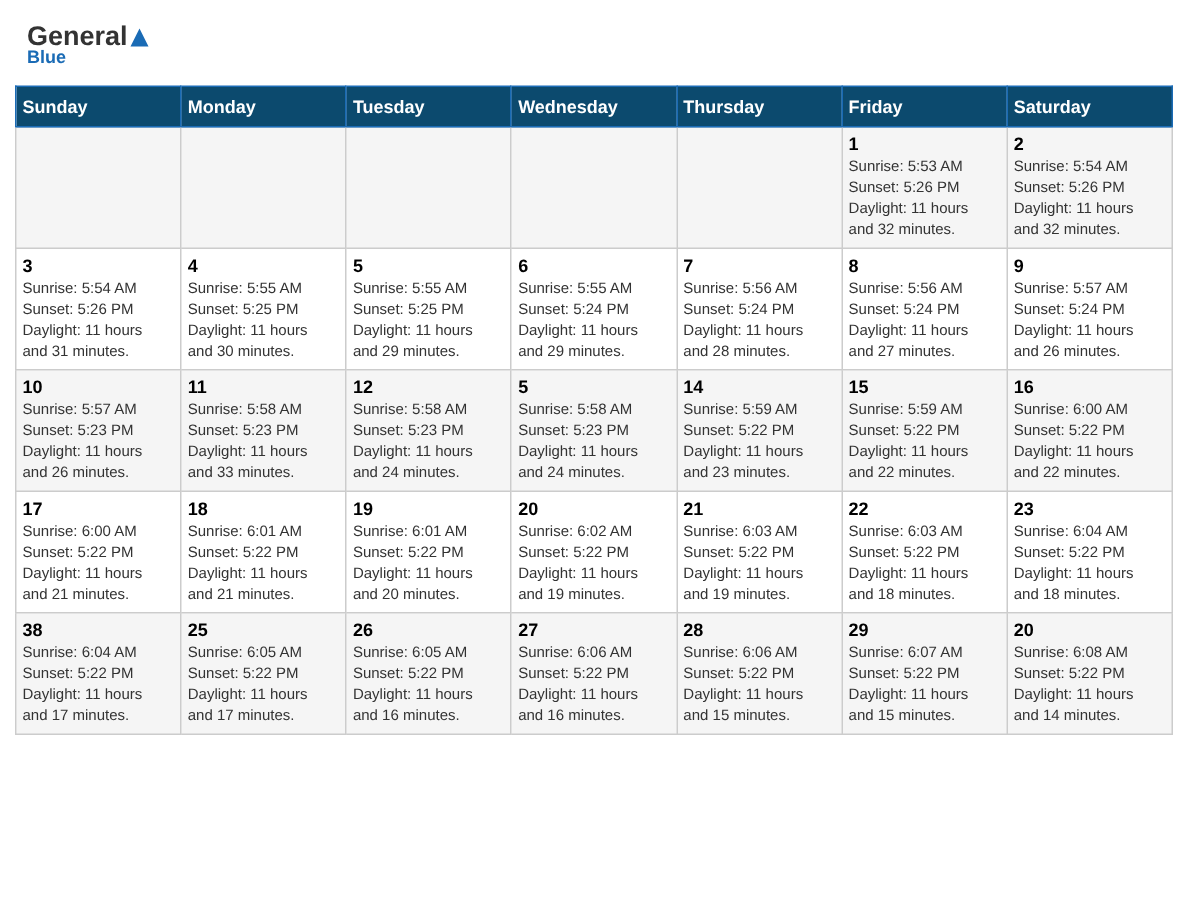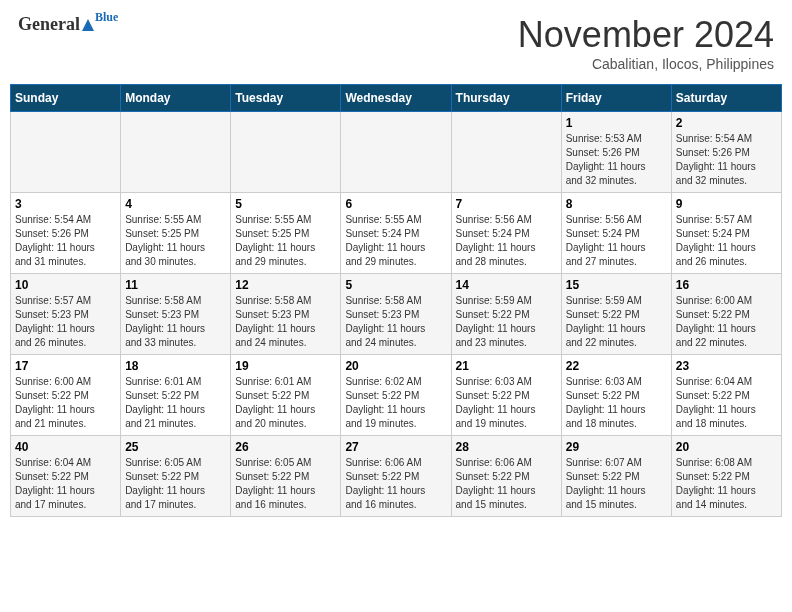--- a/index.html
+++ b/index.html
@@ -12,23 +12,22 @@
     }
     .header {
       display: flex;
       align-items: flex-start;
       justify-content: space-between;
       margin-bottom: 8px;
       padding: 4px 8px;
     }
     .logo {
       display: flex;
-      flex-direction: row;
+      flex-direction: column;
       align-items: flex-start;
-      font-family: Liberation Serif, serif;
     }
     .logo-text {
       display: flex;
       align-items: center;
       font-size: 18px;
       font-weight: bold;
       color: #333;
     }
     .logo-general { color: #333; }
     .logo-blue { color: #1a6bb5; }
@@ -95,24 +94,20 @@
 <div class="header">
   <div class="logo">
     <div class="logo-text">
       <span class="logo-general">General</span>
       <svg class="logo-icon" viewBox="0 0 14 14">
         <polygon points="7,1 13,13 1,13" fill="#1a6bb5"></polygon>
       </svg>
     </div>
     <span class="logo-blue" style="font-size:12px; font-weight:bold; margin-top:-4px;">Blue</span>
   </div>
-  <div class="title-block">
-    <div class="month-title">November 2024</div>
-    <div class="subtitle">Cabalitian, Ilocos, Philippines</div>
-  </div>
 </div>
 
 <table class="calendar">
   <thead>
     <tr>
     <th>Sunday</th>
         <th>Monday</th>
         <th>Tuesday</th>
         <th>Wednesday</th>
         <th>Thursday</th>
@@ -290,21 +285,21 @@
         <td>
           <div class="day-number">23</div>
           <div class="day-info">Sunrise: 6:04 AM</div>
           <div class="day-info">Sunset: 5:22 PM</div>
           <div class="day-info">Daylight: 11 hours</div>
           <div class="day-info">and 18 minutes.</div>
         </td>
       </tr>
       <tr>
         <td>
-          <div class="day-number">40</div>
+          <div class="day-number">38</div>
           <div class="day-info">Sunrise: 6:04 AM</div>
           <div class="day-info">Sunset: 5:22 PM</div>
           <div class="day-info">Daylight: 11 hours</div>
           <div class="day-info">and 17 minutes.</div>
         </td>
         <td>
           <div class="day-number">25</div>
           <div class="day-info">Sunrise: 6:05 AM</div>
           <div class="day-info">Sunset: 5:22 PM</div>
           <div class="day-info">Daylight: 11 hours</div>

